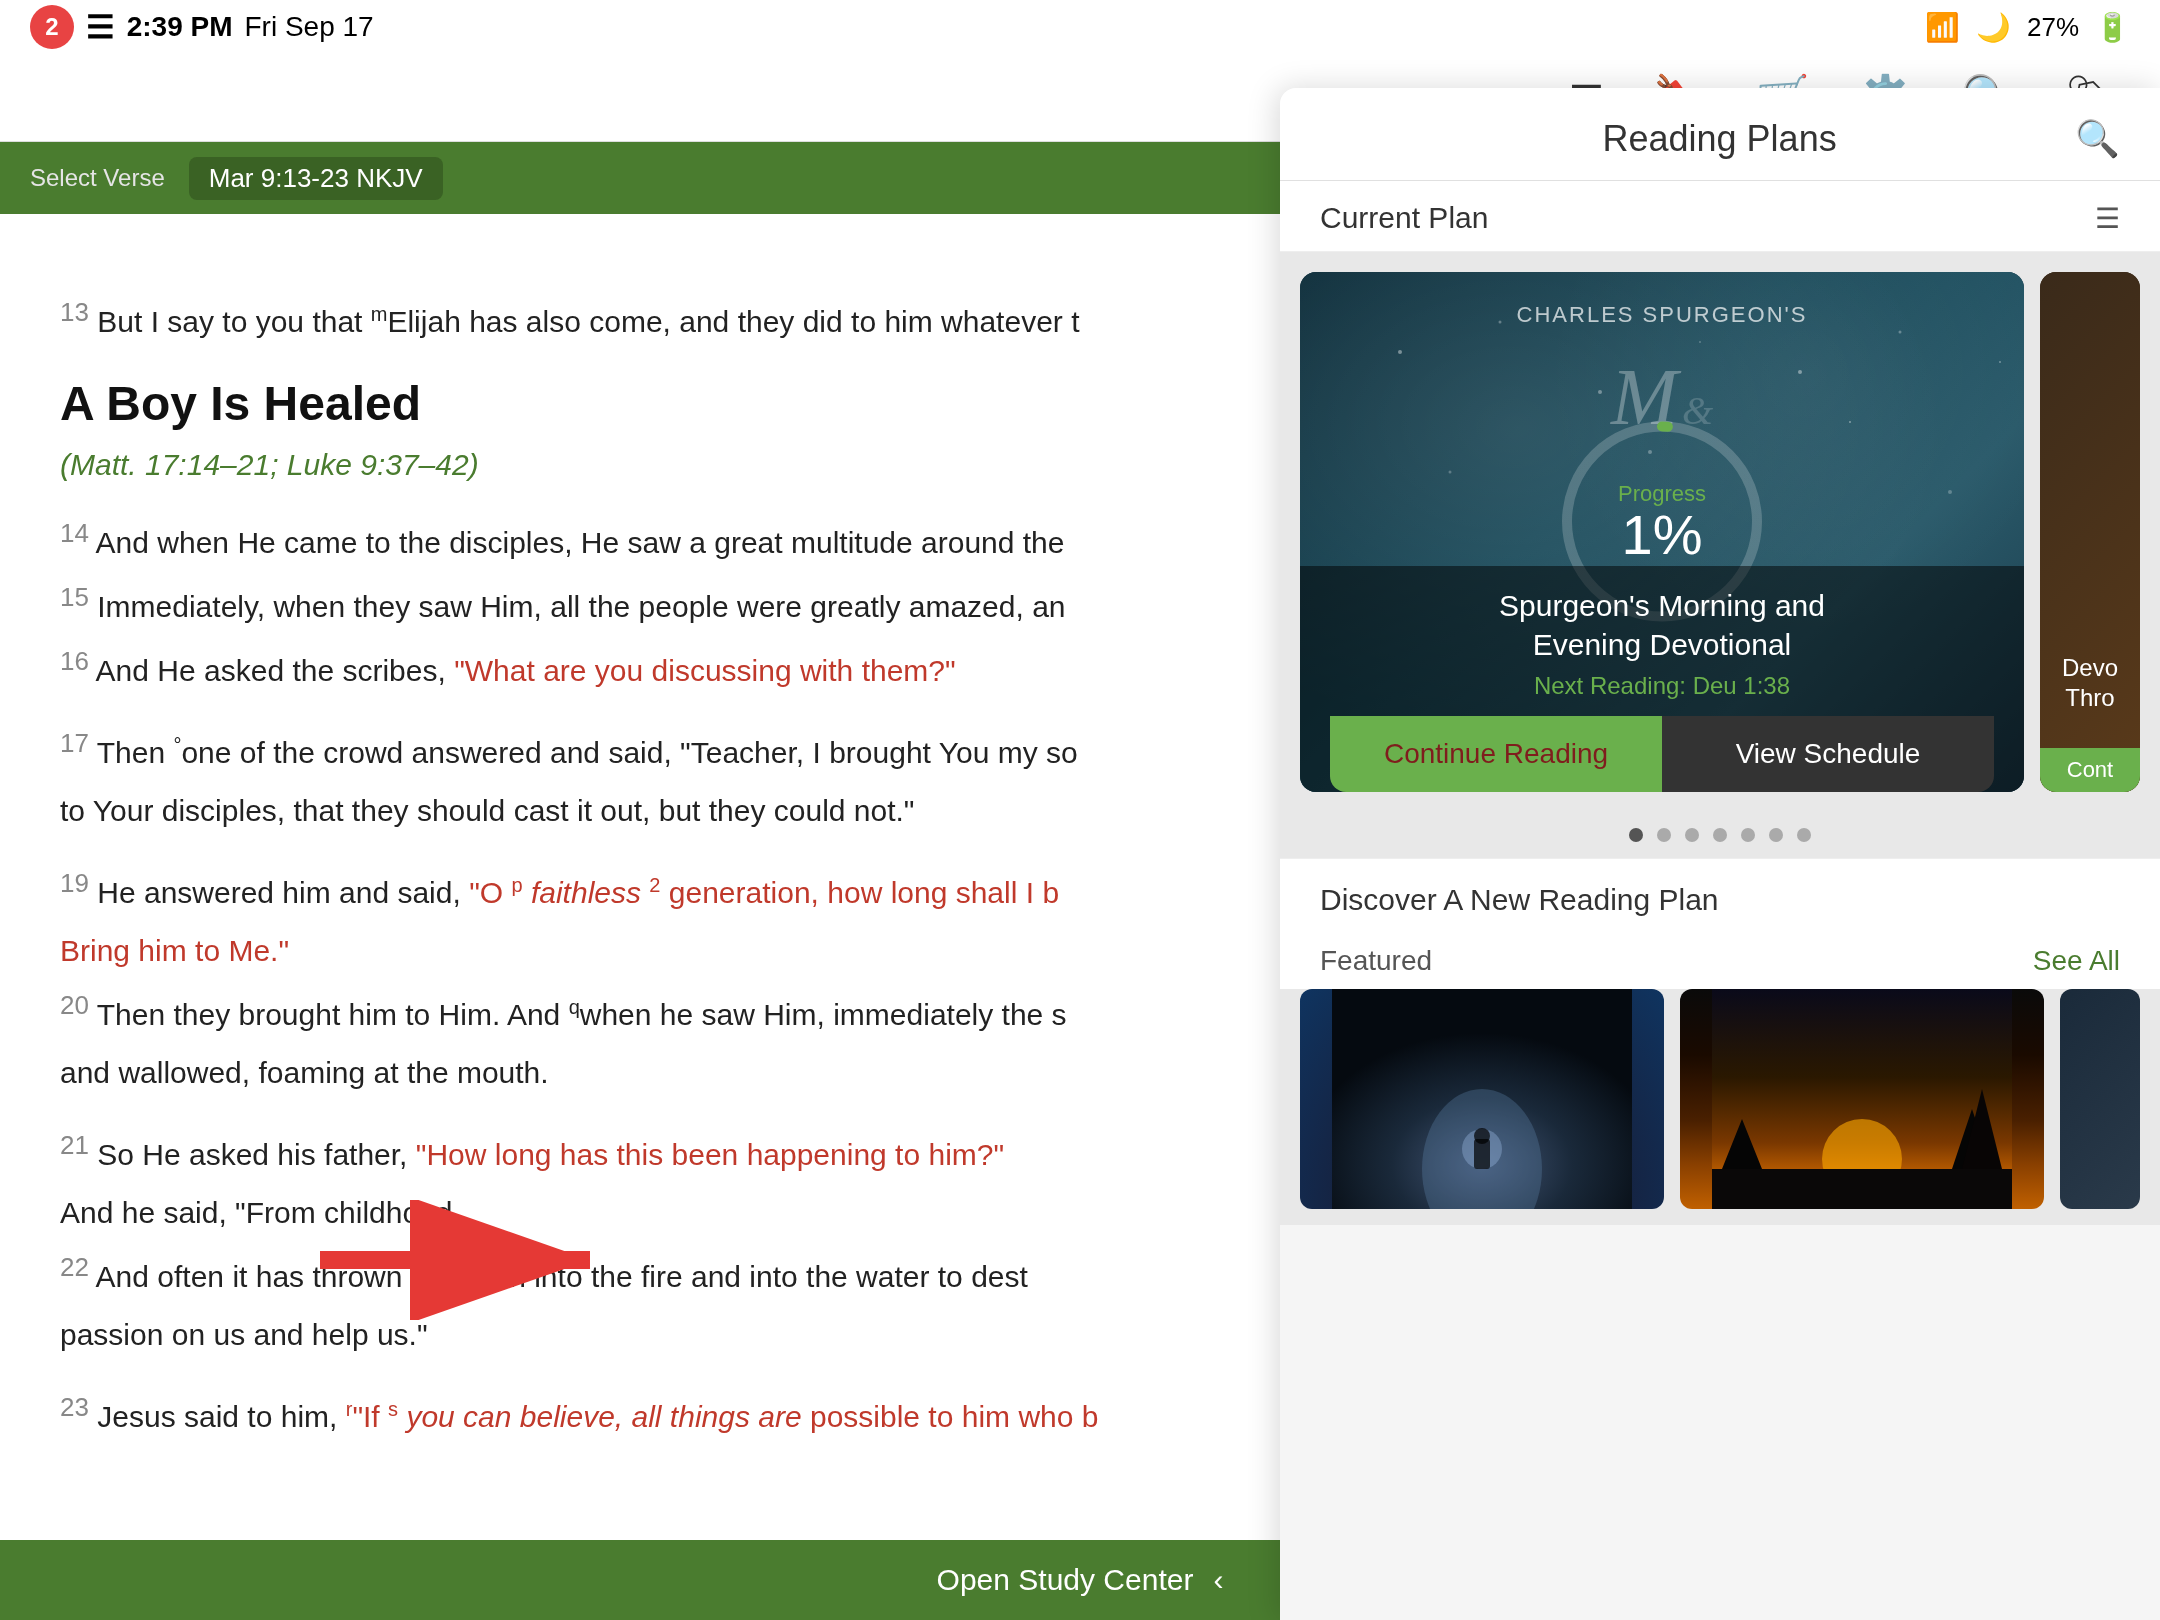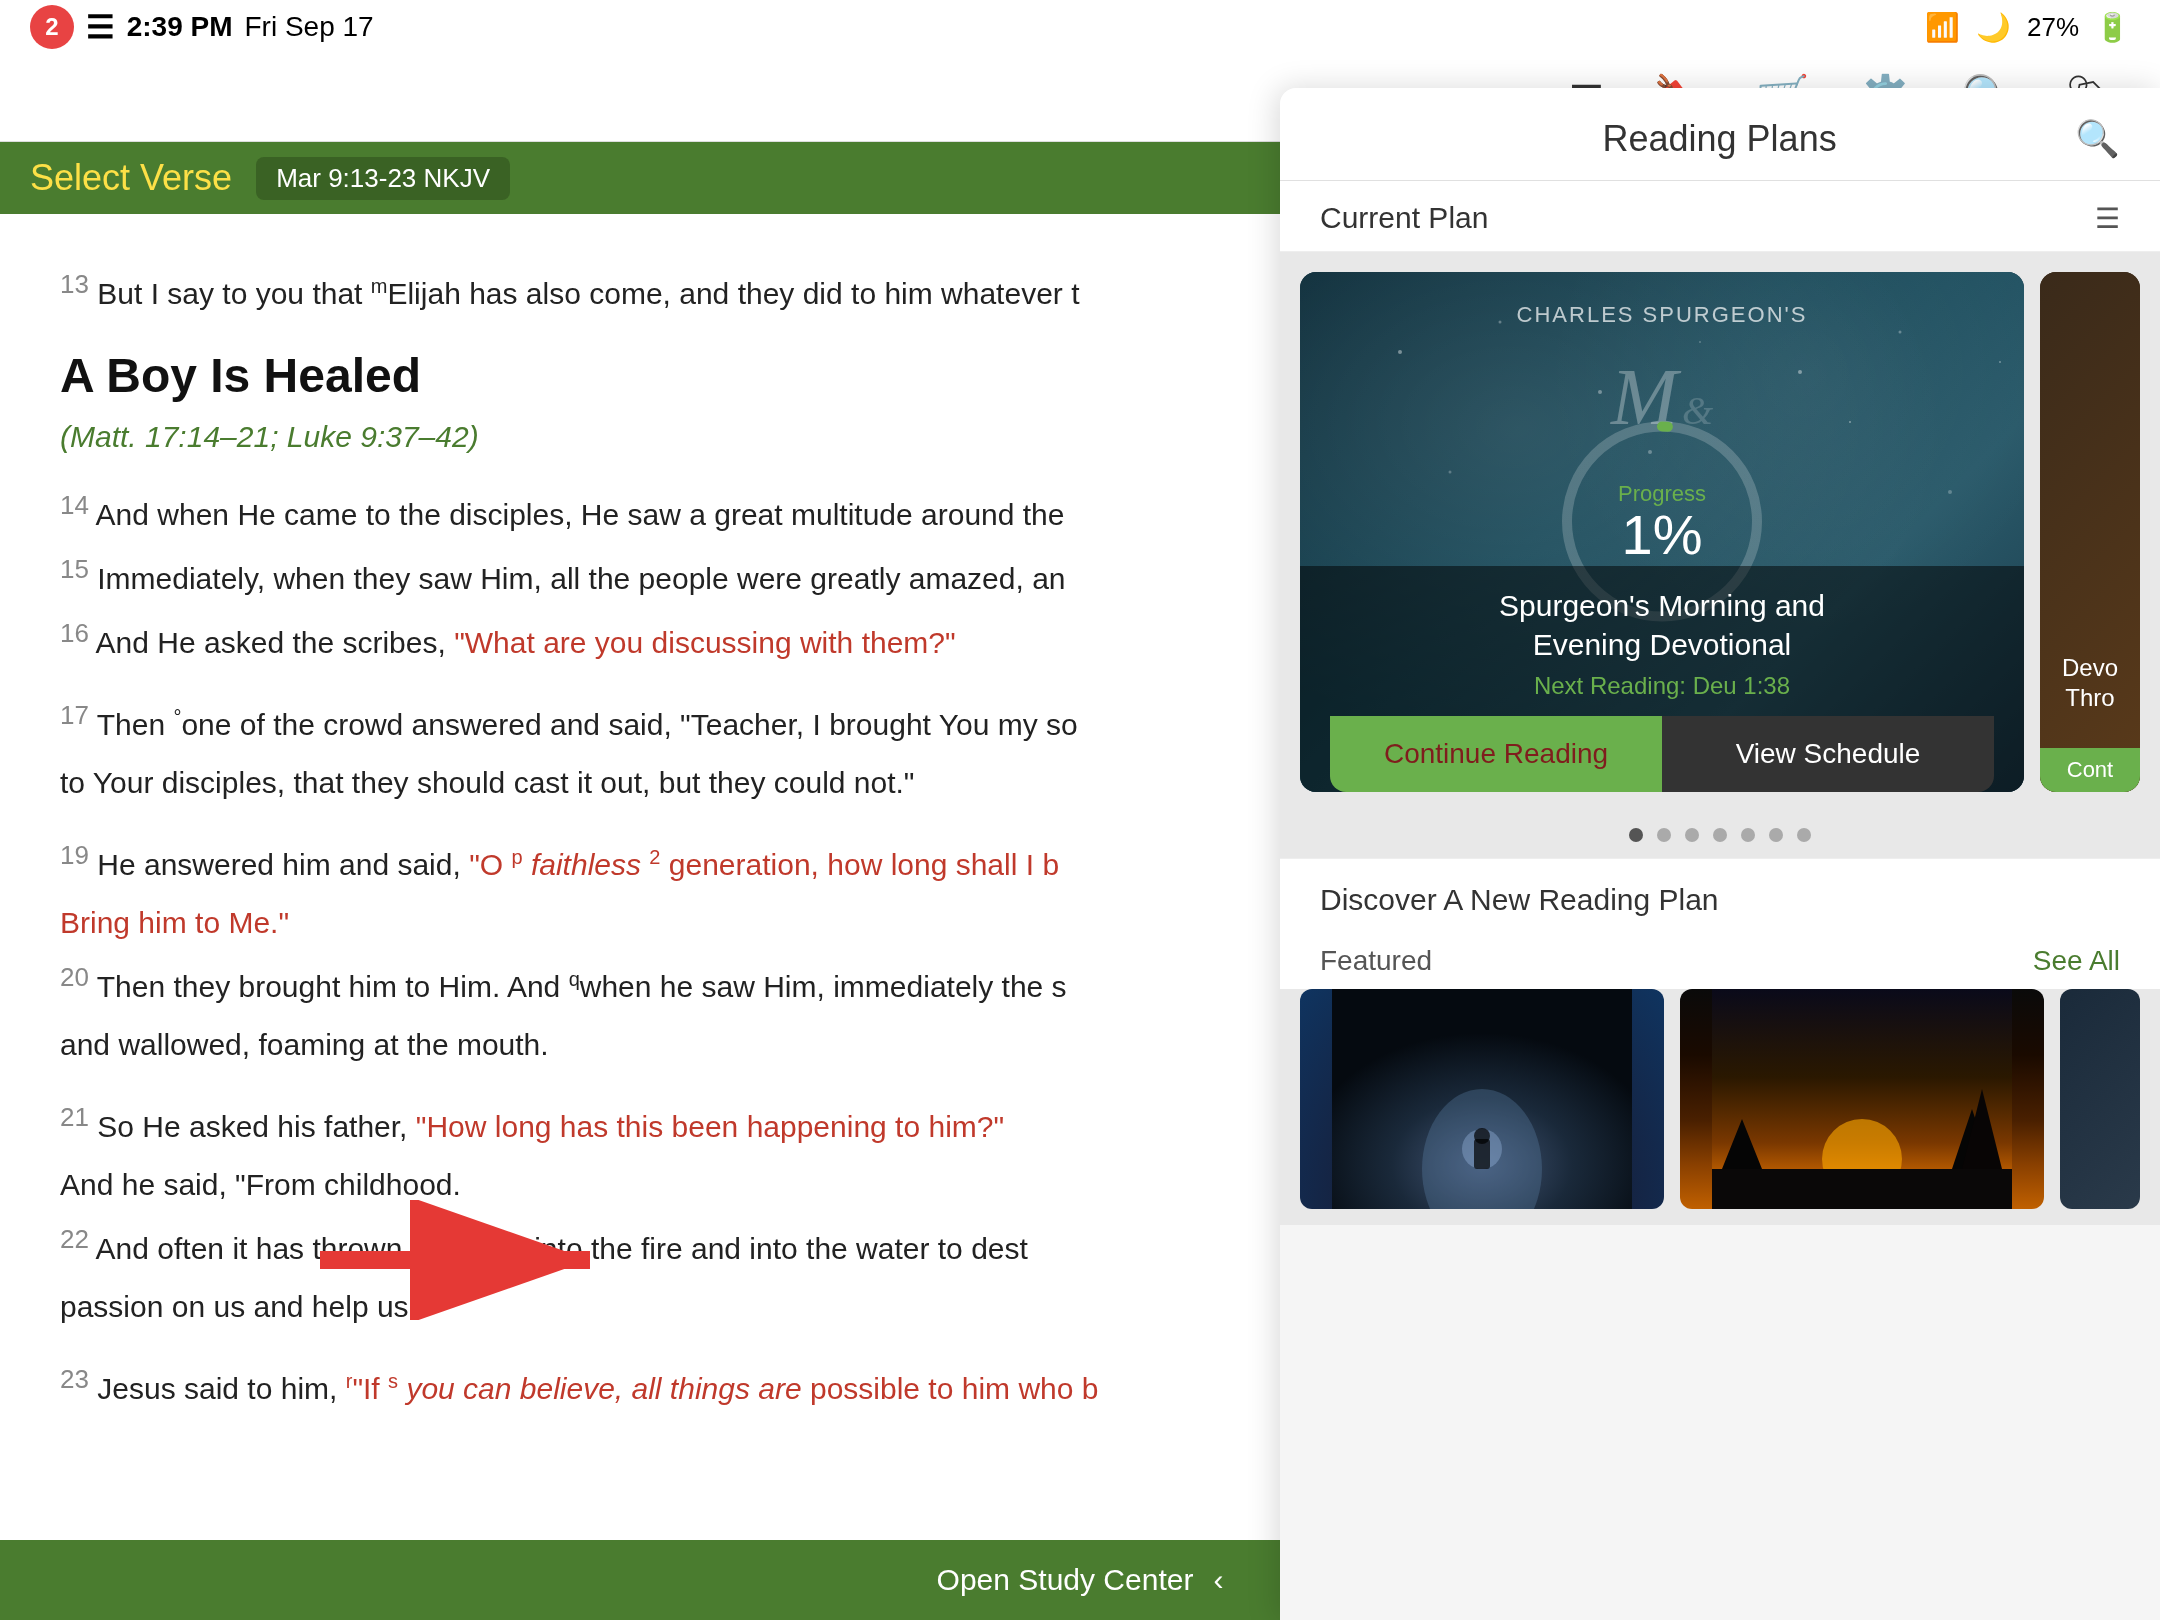--- a/index.html
+++ b/index.html
@@ -29,31 +29,31 @@
     }
     .nav-icon { font-size: 44px; color: #333; cursor: pointer; }
     .nav-icon-active { color: #4a7c2f; }
 
     
     .verse-nav {
       position: absolute; top: 142px; left: 0; right: 0; height: 72px;
       background: #4a7c2f; display: flex; align-items: center; padding: 0 30px;
       gap: 24px; z-index: 90;
     }
-    .verse-nav-label { color: #fde047; font-size: 36px; }
+    .verse-nav-label { color: #e5e5e5; font-size: 24px; }
     .verse-nav-badge {
       background: #3a6224; color: #fff; border-radius: 8px;
       padding: 6px 20px; font-size: 26px; font-weight: 500;
     }
     .verse-nav-right { margin-left: auto; width: 44px; height: 44px; background: rgba(255,255,255,0.3); border-radius: 6px; }
 
     
     .bible-text {
       position: absolute; top: 214px; left: 0; width: 1560px; bottom: 80px;
-      padding: 50px 60px; overflow: hidden; background: #fff;
+      padding: 78px 60px; overflow: hidden; background: #fff;
     }
     .verse-num { color: #888; font-size: 26px; vertical-align: super; }
     .verse-link { color: #4a7c2f; font-style: italic; }
     .section-heading { font-size: 48px; font-weight: bold; color: #111; margin: 30px 0 10px; }
     .verse-text { font-size: 30px; line-height: 1.6; color: #222; margin-bottom: 10px; }
     .red-text { color: #c0392b; }
     .sup { font-size: 20px; vertical-align: super; }
     .red-italic { color: #c0392b; font-style: italic; }
 
     

